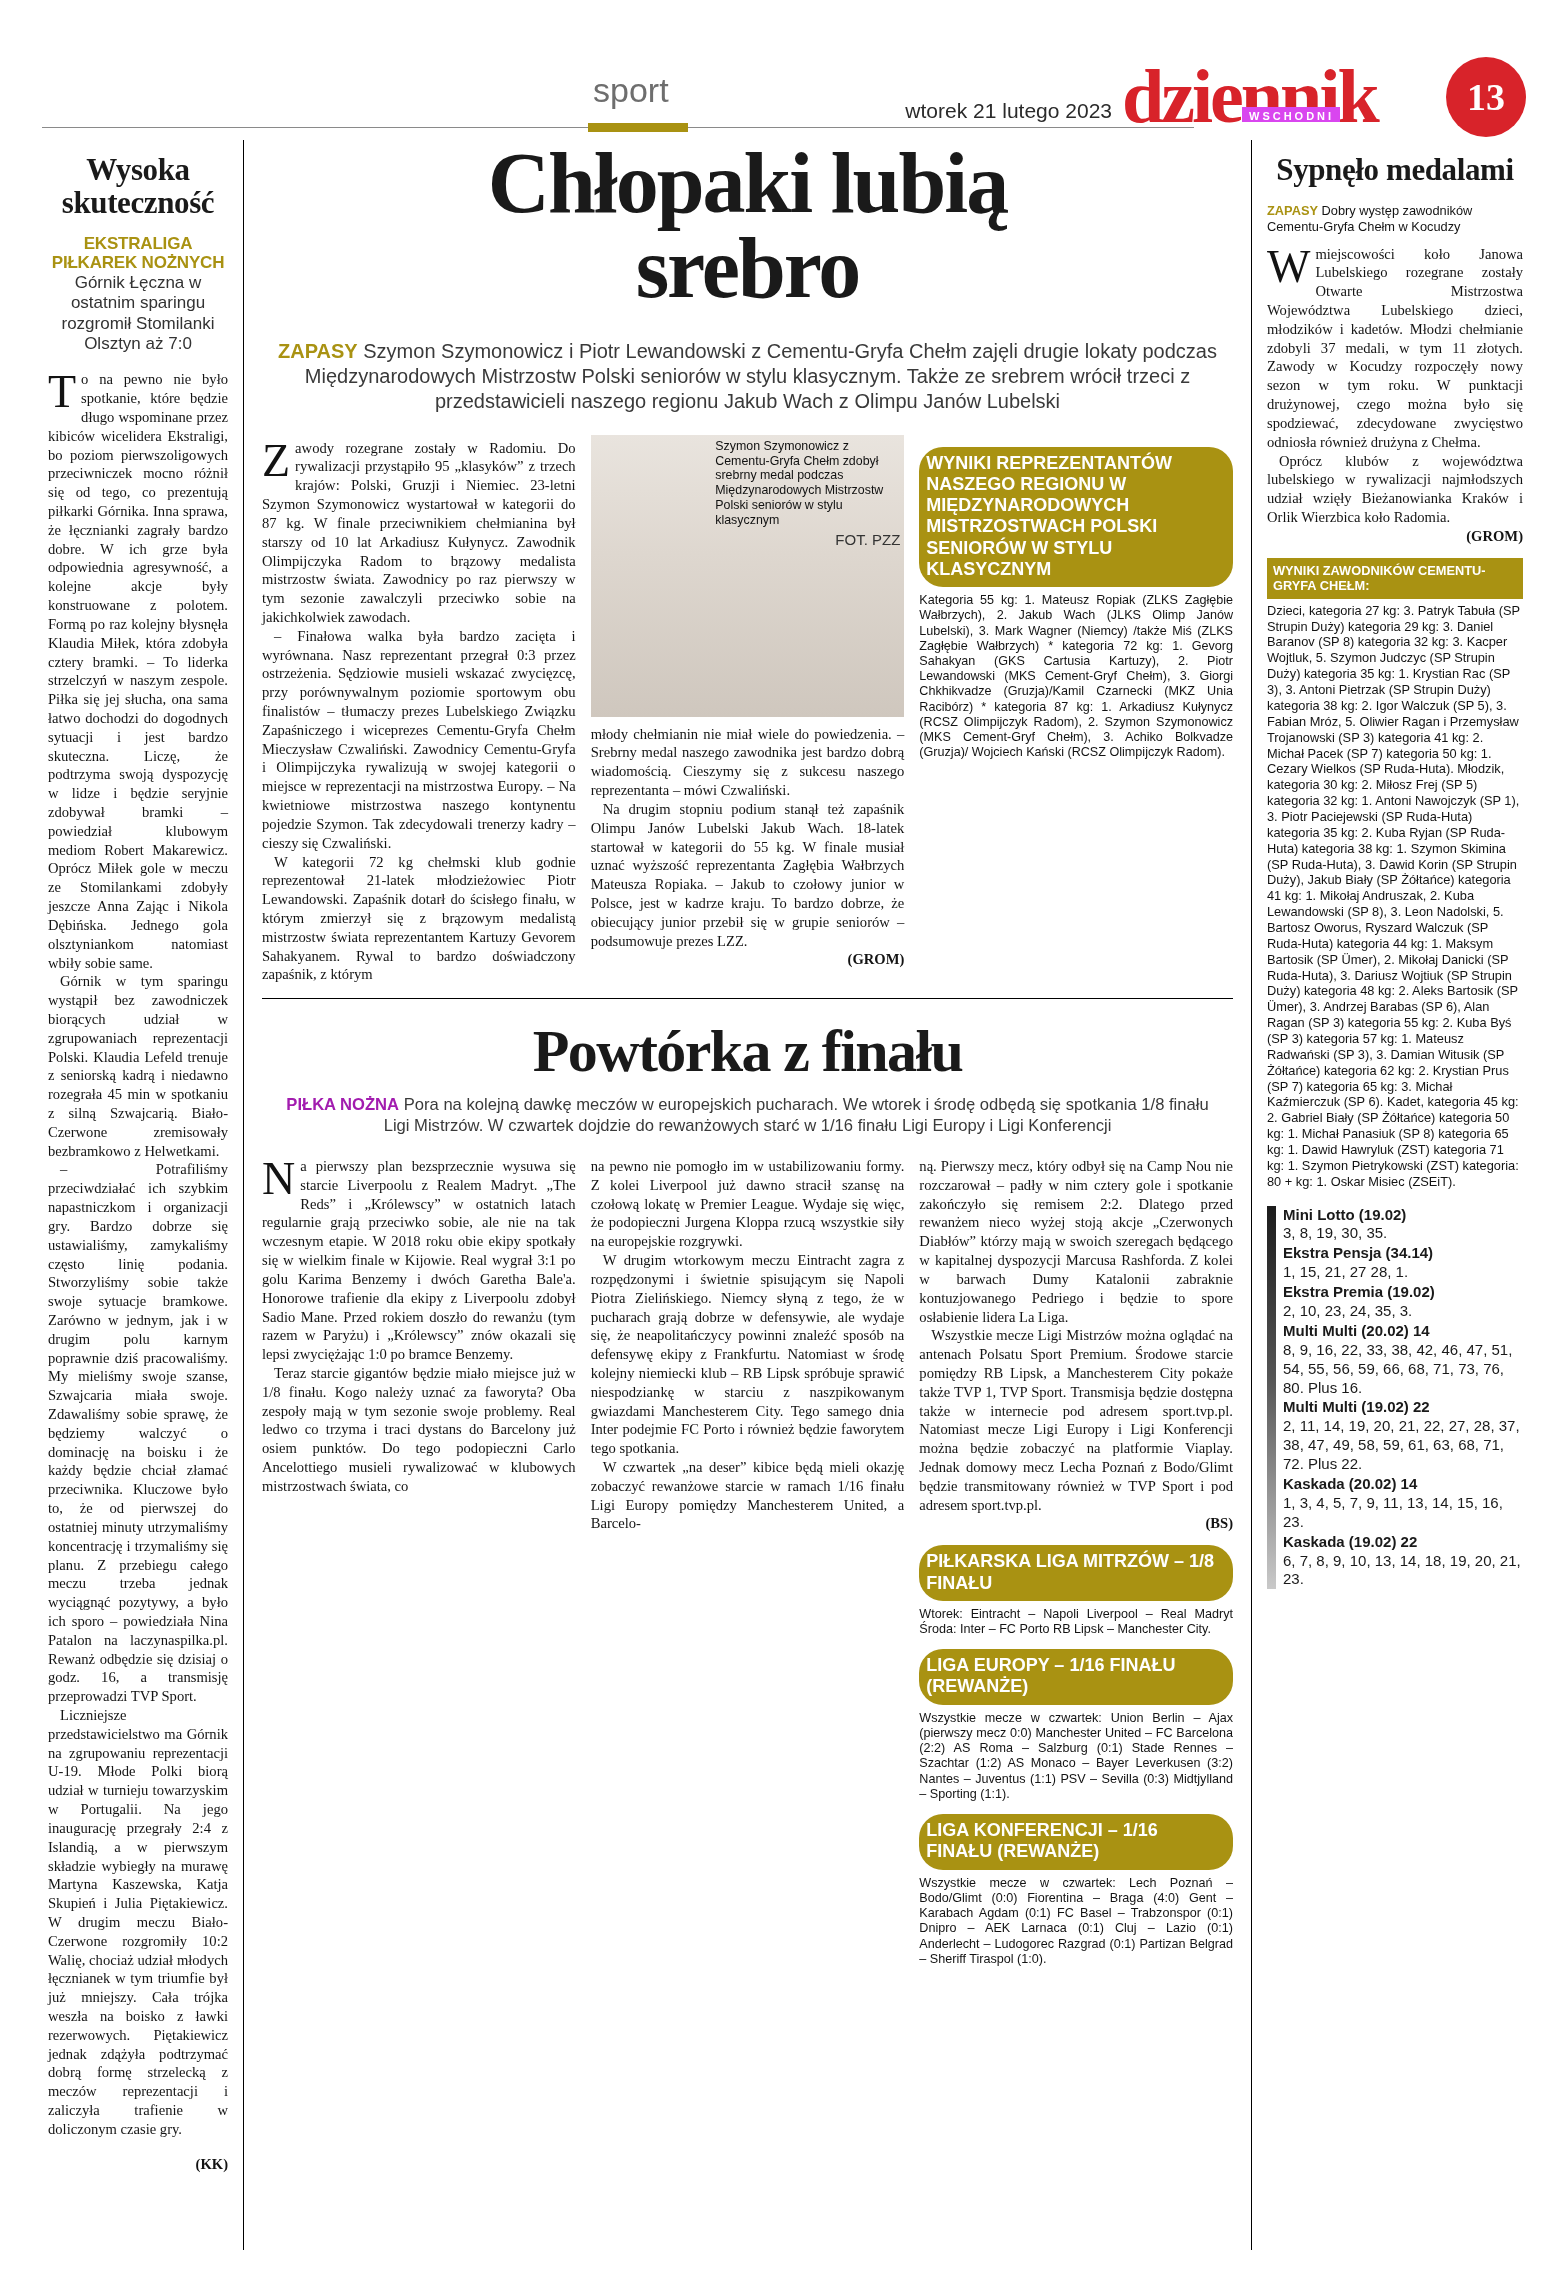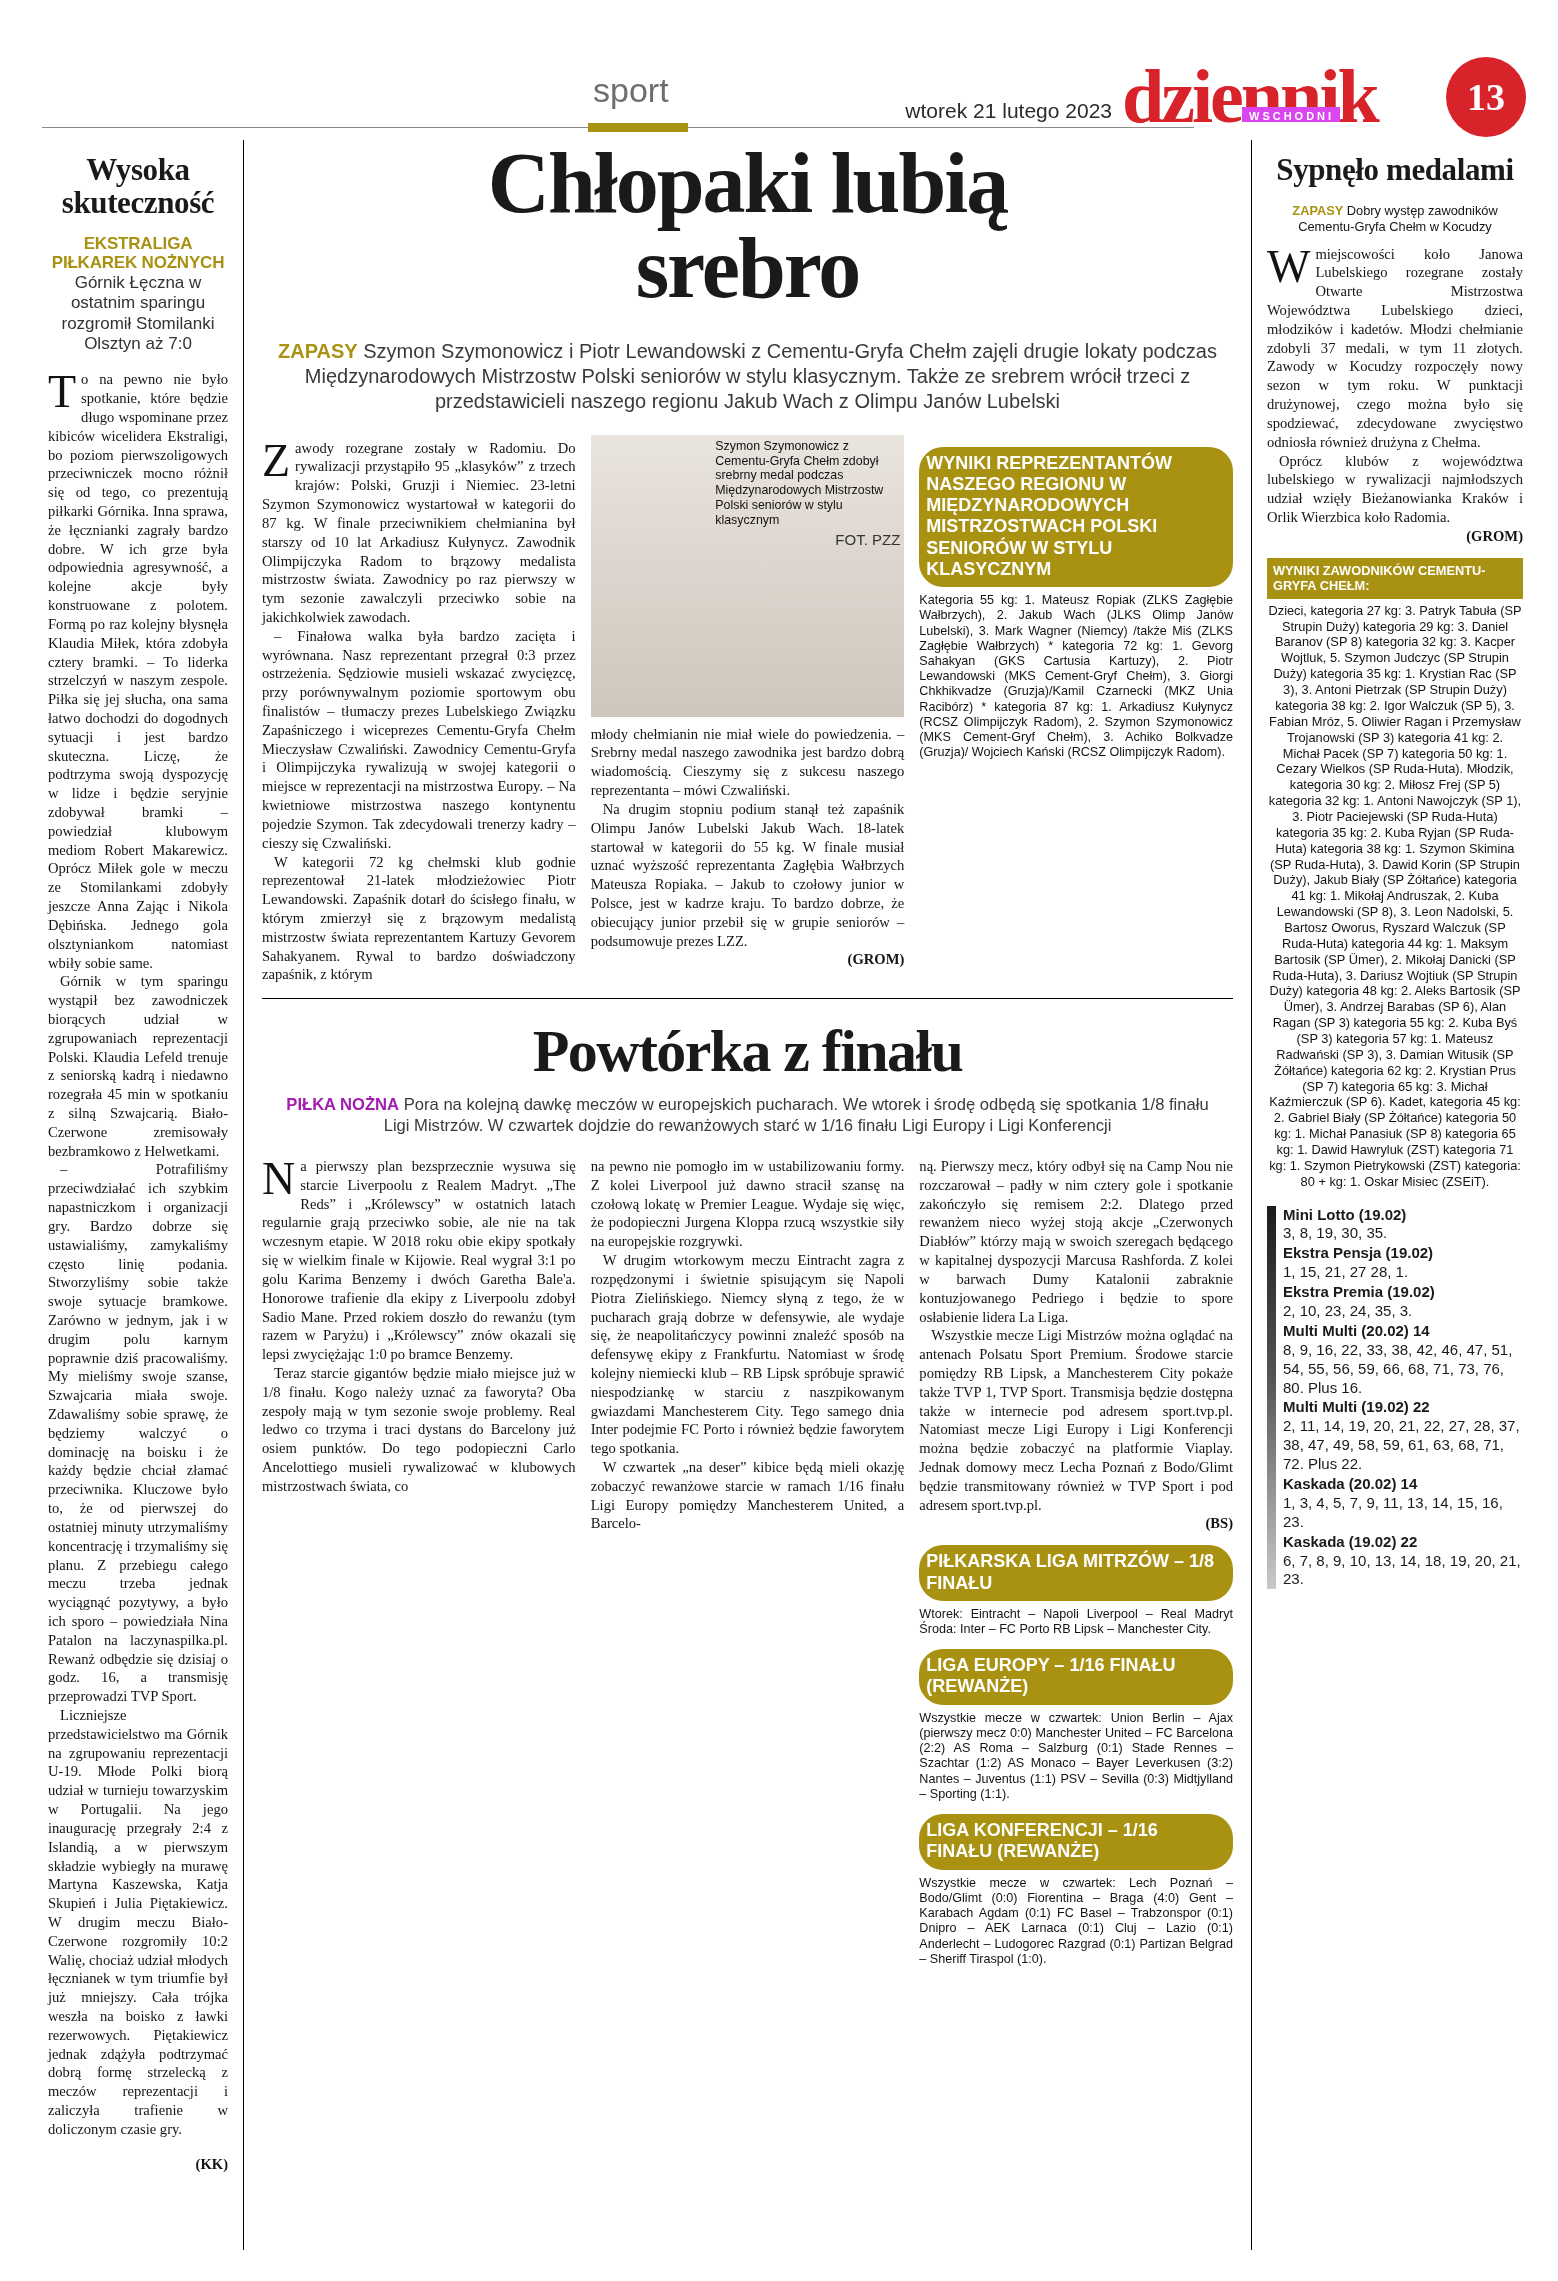--- a/index.html
+++ b/index.html
@@ -141,21 +141,21 @@
 
   .hr-thin { border:0; border-top:1px solid #000; margin:14px 0 0 0; }
 
   
   .rbox-head {
     background:#a99212; color:#fff; font-weight:700;
     font-size:12.8px; line-height:1.18; padding:5px 6px 6px 6px;
     text-transform:uppercase; margin-top:12px;
   }
   .rbox-body {
-    font-size:12.8px; line-height:1.24; text-align:center; color:#131313;
+    font-size:12.8px; line-height:1.24; text-align:left; color:#131313;
     padding-top:4px;
   }
   .rbox-body b { font-weight:700; }
 
   .lotto {
     position:relative; margin-top:16px; padding-left:16px;
   }
   .lotto::before {
     content:""; position:absolute; left:0; top:0; width:9px; height:100%;
     background:linear-gradient(180deg,#1c1c1c 0%,#555 45%,#c9c9c9 100%);
@@ -291,21 +291,21 @@
         </div>
       <div class="body-text" style="text-align:right;font-weight:700">(GROM)</div>
 
       <div class="rbox-head">WYNIKI ZAWODNIKÓW CEMENTU-GRYFA CHEŁM:</div>
       <div class="rbox-body">Dzieci, kategoria 27 kg: 3. Patryk Tabuła (SP Strupin Duży)  kategoria 29 kg: 3. Daniel Baranov (SP 8)  kategoria 32 kg: 3. Kacper Wojtluk, 5. Szymon Judczyc (SP Strupin Duży)  kategoria 35 kg: 1. Krystian Rac (SP 3), 3. Antoni Pietrzak (SP Strupin Duży)  kategoria 38 kg: 2. Igor Walczuk (SP 5), 3. Fabian Mróz, 5. Oliwier Ragan i Przemysław Trojanowski (SP 3)  kategoria 41 kg: 2. Michał Pacek (SP 7)  kategoria 50 kg: 1. Cezary Wielkos (SP Ruda-Huta). Młodzik, kategoria 30 kg: 2. Miłosz Frej (SP 5)  kategoria 32 kg: 1. Antoni Nawojczyk (SP 1), 3. Piotr Paciejewski (SP Ruda-Huta)  kategoria 35 kg: 2. Kuba Ryjan (SP Ruda-Huta)  kategoria 38 kg: 1. Szymon Skimina (SP Ruda-Huta), 3. Dawid Korin (SP Strupin Duży), Jakub Biały (SP Żółtańce)  kategoria 41 kg: 1. Mikołaj Andruszak, 2. Kuba Lewandowski (SP 8), 3. Leon Nadolski, 5. Bartosz Oworus, Ryszard Walczuk (SP Ruda-Huta)  kategoria 44 kg: 1. Maksym Bartosik (SP Ümer), 2. Mikołaj Danicki (SP Ruda-Huta), 3. Dariusz Wojtiuk (SP Strupin Duży)  kategoria 48 kg: 2. Aleks Bartosik (SP Ümer), 3. Andrzej Barabas (SP 6), Alan Ragan (SP 3)  kategoria 55 kg: 2. Kuba Byś (SP 3)  kategoria 57 kg: 1. Mateusz Radwański (SP 3), 3. Damian Witusik (SP Żółtańce)  kategoria 62 kg: 2. Krystian Prus (SP 7)  kategoria 65 kg: 3. Michał Kaźmierczuk (SP 6). Kadet, kategoria 45 kg: 2. Gabriel Biały (SP Żółtańce)  kategoria 50 kg: 1. Michał Panasiuk (SP 8)  kategoria 65 kg: 1. Dawid Hawryluk (ZST)  kategoria 71 kg: 1. Szymon Pietrykowski (ZST)  kategoria: 80 + kg: 1. Oskar Misiec (ZSEiT).</div>
 
       <div class="lotto">
         <div>
             <h4>Mini Lotto (19.02)</h4>
             <p>3, 8, 19, 30, 35.</p>
-            <h4>Ekstra Pensja (19.02)</h4>
+            <h4>Ekstra Pensja (34.14)</h4>
             <p>1, 15, 21, 27 28, 1.</p>
             <h4>Ekstra Premia (19.02)</h4>
             <p>2, 10, 23, 24, 35, 3.</p>
             <h4>Multi Multi (20.02) 14</h4>
             <p>8, 9, 16, 22, 33, 38, 42, 46, 47, 51, 54, 55, 56, 59, 66, 68, 71, 73, 76, 80. Plus 16.</p>
             <h4>Multi Multi (19.02) 22</h4>
             <p>2, 11, 14, 19, 20, 21, 22, 27, 28, 37, 38, 47, 49, 58, 59, 61, 63, 68, 71, 72. Plus 22.</p>
             <h4>Kaskada (20.02) 14</h4>
             <p>1, 3, 4, 5, 7, 9, 11, 13, 14, 15, 16, 23.</p>
             <h4>Kaskada (19.02) 22</h4>

